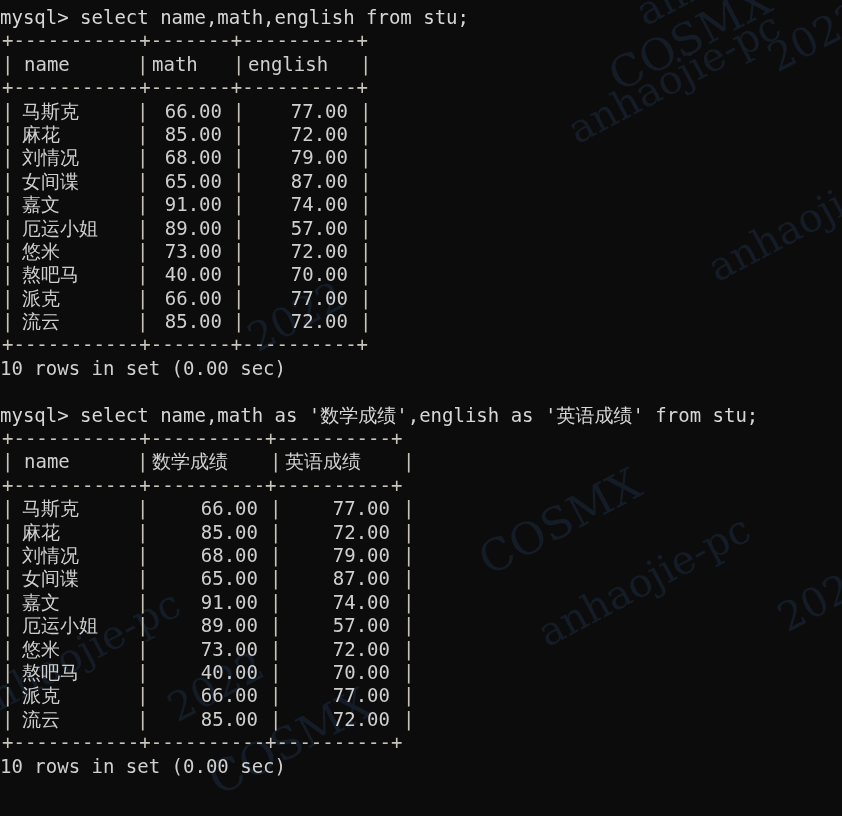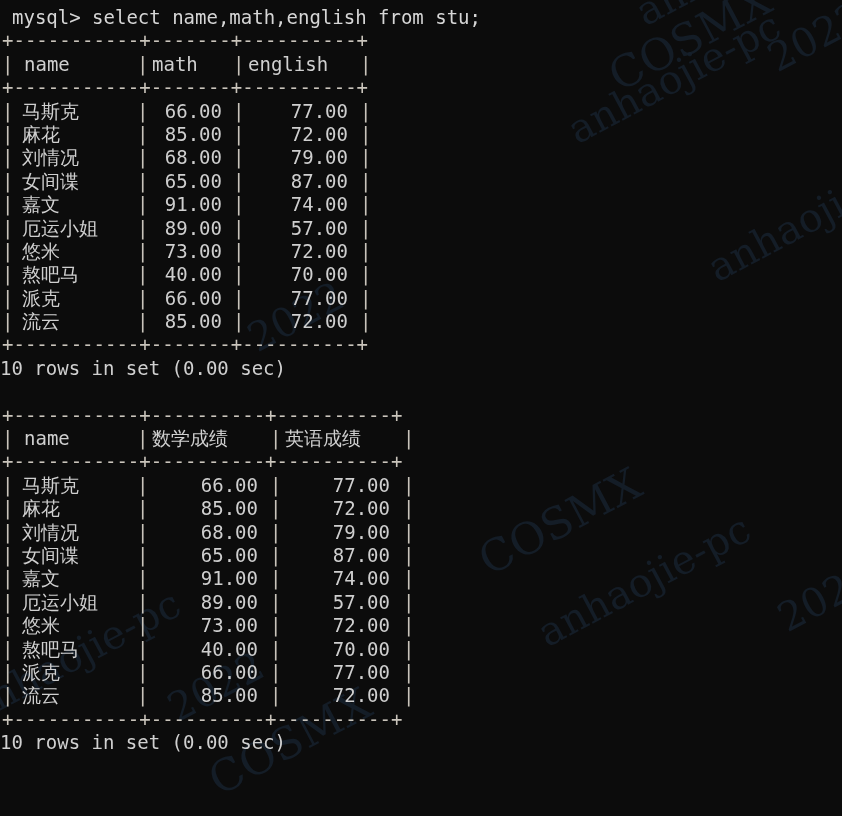--- a/index.html
+++ b/index.html
@@ -63,37 +63,38 @@
     <div class="wm" style="left: 470px; top: 540px; font-size: 44px; transform: rotate(-28deg); color: rgb(22, 32, 44);">COSMX</div>
     <div class="wm" style="left: 530px; top: 615px; font-size: 40px; transform: rotate(-28deg); color: rgb(22, 32, 44);">anhaojie-pc</div>
     <div class="wm" style="left: 160px; top: 690px; font-size: 40px; transform: rotate(-28deg); color: rgb(22, 32, 44);">2022</div>
     <div class="wm" style="left: 240px; top: 320px; font-size: 40px; transform: rotate(-28deg); color: rgb(22, 32, 44);">2022</div>
     <div class="wm" style="left: -40px; top: 690px; font-size: 40px; transform: rotate(-28deg); color: rgb(22, 32, 44);">anhaojie-pc</div>
     <div class="wm" style="left: 200px; top: 760px; font-size: 44px; transform: rotate(-28deg); color: rgb(22, 32, 44);">COSMX</div>
     <div class="wm" style="left: 770px; top: 600px; font-size: 40px; transform: rotate(-28deg); color: rgb(22, 32, 44);">2022</div>
   </div>
 
 <div id="terminal">
-    <div class="line cmd" style="position: relative;"><span style="position: absolute; left: 12px; top: 0px; white-space: pre;">mysql&gt; select name,math,english from stu;</span></div>
+    <div class="line cmd" style="position: relative;"><span style="position: absolute; left: 0px; top: 0px; white-space: pre;">mysql&gt; select name,math,english from stu;</span></div>
     <div class="line rule" style="position: relative;"><span style="position: absolute; left: 2px; top: 0px; color: rgb(201, 196, 187);">+-----------+-------+----------+</span></div>
     <div class="line " style="position: relative;"><span style="position: absolute; left: 2px; top: 0px; color: rgb(201, 196, 187);">|</span><span style="position: absolute; left: 137px; top: 0px; color: rgb(201, 196, 187);">|</span><span style="position: absolute; left: 233px; top: 0px; color: rgb(201, 196, 187);">|</span><span style="position: absolute; left: 360px; top: 0px; color: rgb(201, 196, 187);">|</span><span style="position: absolute; top: 0px; line-height: 23.4px; left: 24px;">name</span><span style="position: absolute; top: 0px; line-height: 23.4px; left: 152px;">math</span><span style="position: absolute; top: 0px; line-height: 23.4px; left: 248px;">english</span></div>
     <div class="line rule" style="position: relative;"><span style="position: absolute; left: 2px; top: 0px; color: rgb(201, 196, 187);">+-----------+-------+----------+</span></div>
     <div class="line " style="position: relative;"><span style="position: absolute; left: 2px; top: 0px; color: rgb(201, 196, 187);">|</span><span style="position: absolute; left: 137px; top: 0px; color: rgb(201, 196, 187);">|</span><span style="position: absolute; left: 233px; top: 0px; color: rgb(201, 196, 187);">|</span><span style="position: absolute; left: 360px; top: 0px; color: rgb(201, 196, 187);">|</span><span class="cjk" style="position: absolute; top: 0px; line-height: 23.4px; left: 22px;">马斯克</span><span style="position: absolute; top: 0px; line-height: 23.4px; left: auto; right: 620px;">66.00</span><span style="position: absolute; top: 0px; line-height: 23.4px; left: auto; right: 494px;">77.00</span></div>
     <div class="line " style="position: relative;"><span style="position: absolute; left: 2px; top: 0px; color: rgb(201, 196, 187);">|</span><span style="position: absolute; left: 137px; top: 0px; color: rgb(201, 196, 187);">|</span><span style="position: absolute; left: 233px; top: 0px; color: rgb(201, 196, 187);">|</span><span style="position: absolute; left: 360px; top: 0px; color: rgb(201, 196, 187);">|</span><span class="cjk" style="position: absolute; top: 0px; line-height: 23.4px; left: 22px;">麻花</span><span style="position: absolute; top: 0px; line-height: 23.4px; left: auto; right: 620px;">85.00</span><span style="position: absolute; top: 0px; line-height: 23.4px; left: auto; right: 494px;">72.00</span></div>
     <div class="line " style="position: relative;"><span style="position: absolute; left: 2px; top: 0px; color: rgb(201, 196, 187);">|</span><span style="position: absolute; left: 137px; top: 0px; color: rgb(201, 196, 187);">|</span><span style="position: absolute; left: 233px; top: 0px; color: rgb(201, 196, 187);">|</span><span style="position: absolute; left: 360px; top: 0px; color: rgb(201, 196, 187);">|</span><span class="cjk" style="position: absolute; top: 0px; line-height: 23.4px; left: 22px;">刘情况</span><span style="position: absolute; top: 0px; line-height: 23.4px; left: auto; right: 620px;">68.00</span><span style="position: absolute; top: 0px; line-height: 23.4px; left: auto; right: 494px;">79.00</span></div>
     <div class="line " style="position: relative;"><span style="position: absolute; left: 2px; top: 0px; color: rgb(201, 196, 187);">|</span><span style="position: absolute; left: 137px; top: 0px; color: rgb(201, 196, 187);">|</span><span style="position: absolute; left: 233px; top: 0px; color: rgb(201, 196, 187);">|</span><span style="position: absolute; left: 360px; top: 0px; color: rgb(201, 196, 187);">|</span><span class="cjk" style="position: absolute; top: 0px; line-height: 23.4px; left: 22px;">女间谍</span><span style="position: absolute; top: 0px; line-height: 23.4px; left: auto; right: 620px;">65.00</span><span style="position: absolute; top: 0px; line-height: 23.4px; left: auto; right: 494px;">87.00</span></div>
     <div class="line " style="position: relative;"><span style="position: absolute; left: 2px; top: 0px; color: rgb(201, 196, 187);">|</span><span style="position: absolute; left: 137px; top: 0px; color: rgb(201, 196, 187);">|</span><span style="position: absolute; left: 233px; top: 0px; color: rgb(201, 196, 187);">|</span><span style="position: absolute; left: 360px; top: 0px; color: rgb(201, 196, 187);">|</span><span class="cjk" style="position: absolute; top: 0px; line-height: 23.4px; left: 22px;">嘉文</span><span style="position: absolute; top: 0px; line-height: 23.4px; left: auto; right: 620px;">91.00</span><span style="position: absolute; top: 0px; line-height: 23.4px; left: auto; right: 494px;">74.00</span></div>
     <div class="line " style="position: relative;"><span style="position: absolute; left: 2px; top: 0px; color: rgb(201, 196, 187);">|</span><span style="position: absolute; left: 137px; top: 0px; color: rgb(201, 196, 187);">|</span><span style="position: absolute; left: 233px; top: 0px; color: rgb(201, 196, 187);">|</span><span style="position: absolute; left: 360px; top: 0px; color: rgb(201, 196, 187);">|</span><span class="cjk" style="position: absolute; top: 0px; line-height: 23.4px; left: 22px;">厄运小姐</span><span style="position: absolute; top: 0px; line-height: 23.4px; left: auto; right: 620px;">89.00</span><span style="position: absolute; top: 0px; line-height: 23.4px; left: auto; right: 494px;">57.00</span></div>
     <div class="line " style="position: relative;"><span style="position: absolute; left: 2px; top: 0px; color: rgb(201, 196, 187);">|</span><span style="position: absolute; left: 137px; top: 0px; color: rgb(201, 196, 187);">|</span><span style="position: absolute; left: 233px; top: 0px; color: rgb(201, 196, 187);">|</span><span style="position: absolute; left: 360px; top: 0px; color: rgb(201, 196, 187);">|</span><span class="cjk" style="position: absolute; top: 0px; line-height: 23.4px; left: 22px;">悠米</span><span style="position: absolute; top: 0px; line-height: 23.4px; left: auto; right: 620px;">73.00</span><span style="position: absolute; top: 0px; line-height: 23.4px; left: auto; right: 494px;">72.00</span></div>
     <div class="line " style="position: relative;"><span style="position: absolute; left: 2px; top: 0px; color: rgb(201, 196, 187);">|</span><span style="position: absolute; left: 137px; top: 0px; color: rgb(201, 196, 187);">|</span><span style="position: absolute; left: 233px; top: 0px; color: rgb(201, 196, 187);">|</span><span style="position: absolute; left: 360px; top: 0px; color: rgb(201, 196, 187);">|</span><span class="cjk" style="position: absolute; top: 0px; line-height: 23.4px; left: 22px;">熬吧马</span><span style="position: absolute; top: 0px; line-height: 23.4px; left: auto; right: 620px;">40.00</span><span style="position: absolute; top: 0px; line-height: 23.4px; left: auto; right: 494px;">70.00</span></div>
     <div class="line " style="position: relative;"><span style="position: absolute; left: 2px; top: 0px; color: rgb(201, 196, 187);">|</span><span style="position: absolute; left: 137px; top: 0px; color: rgb(201, 196, 187);">|</span><span style="position: absolute; left: 233px; top: 0px; color: rgb(201, 196, 187);">|</span><span style="position: absolute; left: 360px; top: 0px; color: rgb(201, 196, 187);">|</span><span class="cjk" style="position: absolute; top: 0px; line-height: 23.4px; left: 22px;">派克</span><span style="position: absolute; top: 0px; line-height: 23.4px; left: auto; right: 620px;">66.00</span><span style="position: absolute; top: 0px; line-height: 23.4px; left: auto; right: 494px;">77.00</span></div>
     <div class="line " style="position: relative;"><span style="position: absolute; left: 2px; top: 0px; color: rgb(201, 196, 187);">|</span><span style="position: absolute; left: 137px; top: 0px; color: rgb(201, 196, 187);">|</span><span style="position: absolute; left: 233px; top: 0px; color: rgb(201, 196, 187);">|</span><span style="position: absolute; left: 360px; top: 0px; color: rgb(201, 196, 187);">|</span><span class="cjk" style="position: absolute; top: 0px; line-height: 23.4px; left: 22px;">流云</span><span style="position: absolute; top: 0px; line-height: 23.4px; left: auto; right: 620px;">85.00</span><span style="position: absolute; top: 0px; line-height: 23.4px; left: auto; right: 494px;">72.00</span></div>
     <div class="line rule" style="position: relative;"><span style="position: absolute; left: 2px; top: 0px; color: rgb(201, 196, 187);">+-----------+-------+----------+</span></div>
     <div class="line status" style="position: relative;"><span style="position: absolute; left: 0px; top: 0px;">10 rows in set (0.00 sec)</span></div>
     <div class="blank"></div>
+    <div class="line cmd" style="position: relative;"><span style="position: absolute; left: 0px; top: 0px; white-space: pre;">mysql&gt; select name,math as '数学成绩',english as '英语成绩' from stu;</span></div>
     <div class="line rule" style="position: relative;"><span style="position: absolute; left: 2px; top: 0px; color: rgb(201, 196, 187);">+-----------+----------+----------+</span></div>
     <div class="line " style="position: relative;"><span style="position: absolute; left: 2px; top: 0px; color: rgb(201, 196, 187);">|</span><span style="position: absolute; left: 137px; top: 0px; color: rgb(201, 196, 187);">|</span><span style="position: absolute; left: 270px; top: 0px; color: rgb(201, 196, 187);">|</span><span style="position: absolute; left: 403px; top: 0px; color: rgb(201, 196, 187);">|</span><span style="position: absolute; top: 0px; line-height: 23.4px; left: 24px;">name</span><span class="cjk" style="position: absolute; top: 0px; line-height: 23.4px; left: 152px;">数学成绩</span><span class="cjk" style="position: absolute; top: 0px; line-height: 23.4px; left: 285px;">英语成绩</span></div>
     <div class="line rule" style="position: relative;"><span style="position: absolute; left: 2px; top: 0px; color: rgb(201, 196, 187);">+-----------+----------+----------+</span></div>
     <div class="line " style="position: relative;"><span style="position: absolute; left: 2px; top: 0px; color: rgb(201, 196, 187);">|</span><span style="position: absolute; left: 137px; top: 0px; color: rgb(201, 196, 187);">|</span><span style="position: absolute; left: 270px; top: 0px; color: rgb(201, 196, 187);">|</span><span style="position: absolute; left: 403px; top: 0px; color: rgb(201, 196, 187);">|</span><span class="cjk" style="position: absolute; top: 0px; line-height: 23.4px; left: 22px;">马斯克</span><span style="position: absolute; top: 0px; line-height: 23.4px; left: auto; right: 584px;">66.00</span><span style="position: absolute; top: 0px; line-height: 23.4px; left: auto; right: 452px;">77.00</span></div>
     <div class="line " style="position: relative;"><span style="position: absolute; left: 2px; top: 0px; color: rgb(201, 196, 187);">|</span><span style="position: absolute; left: 137px; top: 0px; color: rgb(201, 196, 187);">|</span><span style="position: absolute; left: 270px; top: 0px; color: rgb(201, 196, 187);">|</span><span style="position: absolute; left: 403px; top: 0px; color: rgb(201, 196, 187);">|</span><span class="cjk" style="position: absolute; top: 0px; line-height: 23.4px; left: 22px;">麻花</span><span style="position: absolute; top: 0px; line-height: 23.4px; left: auto; right: 584px;">85.00</span><span style="position: absolute; top: 0px; line-height: 23.4px; left: auto; right: 452px;">72.00</span></div>
     <div class="line " style="position: relative;"><span style="position: absolute; left: 2px; top: 0px; color: rgb(201, 196, 187);">|</span><span style="position: absolute; left: 137px; top: 0px; color: rgb(201, 196, 187);">|</span><span style="position: absolute; left: 270px; top: 0px; color: rgb(201, 196, 187);">|</span><span style="position: absolute; left: 403px; top: 0px; color: rgb(201, 196, 187);">|</span><span class="cjk" style="position: absolute; top: 0px; line-height: 23.4px; left: 22px;">刘情况</span><span style="position: absolute; top: 0px; line-height: 23.4px; left: auto; right: 584px;">68.00</span><span style="position: absolute; top: 0px; line-height: 23.4px; left: auto; right: 452px;">79.00</span></div>
     <div class="line " style="position: relative;"><span style="position: absolute; left: 2px; top: 0px; color: rgb(201, 196, 187);">|</span><span style="position: absolute; left: 137px; top: 0px; color: rgb(201, 196, 187);">|</span><span style="position: absolute; left: 270px; top: 0px; color: rgb(201, 196, 187);">|</span><span style="position: absolute; left: 403px; top: 0px; color: rgb(201, 196, 187);">|</span><span class="cjk" style="position: absolute; top: 0px; line-height: 23.4px; left: 22px;">女间谍</span><span style="position: absolute; top: 0px; line-height: 23.4px; left: auto; right: 584px;">65.00</span><span style="position: absolute; top: 0px; line-height: 23.4px; left: auto; right: 452px;">87.00</span></div>
     <div class="line " style="position: relative;"><span style="position: absolute; left: 2px; top: 0px; color: rgb(201, 196, 187);">|</span><span style="position: absolute; left: 137px; top: 0px; color: rgb(201, 196, 187);">|</span><span style="position: absolute; left: 270px; top: 0px; color: rgb(201, 196, 187);">|</span><span style="position: absolute; left: 403px; top: 0px; color: rgb(201, 196, 187);">|</span><span class="cjk" style="position: absolute; top: 0px; line-height: 23.4px; left: 22px;">嘉文</span><span style="position: absolute; top: 0px; line-height: 23.4px; left: auto; right: 584px;">91.00</span><span style="position: absolute; top: 0px; line-height: 23.4px; left: auto; right: 452px;">74.00</span></div>
     <div class="line " style="position: relative;"><span style="position: absolute; left: 2px; top: 0px; color: rgb(201, 196, 187);">|</span><span style="position: absolute; left: 137px; top: 0px; color: rgb(201, 196, 187);">|</span><span style="position: absolute; left: 270px; top: 0px; color: rgb(201, 196, 187);">|</span><span style="position: absolute; left: 403px; top: 0px; color: rgb(201, 196, 187);">|</span><span class="cjk" style="position: absolute; top: 0px; line-height: 23.4px; left: 22px;">厄运小姐</span><span style="position: absolute; top: 0px; line-height: 23.4px; left: auto; right: 584px;">89.00</span><span style="position: absolute; top: 0px; line-height: 23.4px; left: auto; right: 452px;">57.00</span></div>
     <div class="line " style="position: relative;"><span style="position: absolute; left: 2px; top: 0px; color: rgb(201, 196, 187);">|</span><span style="position: absolute; left: 137px; top: 0px; color: rgb(201, 196, 187);">|</span><span style="position: absolute; left: 270px; top: 0px; color: rgb(201, 196, 187);">|</span><span style="position: absolute; left: 403px; top: 0px; color: rgb(201, 196, 187);">|</span><span class="cjk" style="position: absolute; top: 0px; line-height: 23.4px; left: 22px;">悠米</span><span style="position: absolute; top: 0px; line-height: 23.4px; left: auto; right: 584px;">73.00</span><span style="position: absolute; top: 0px; line-height: 23.4px; left: auto; right: 452px;">72.00</span></div>

